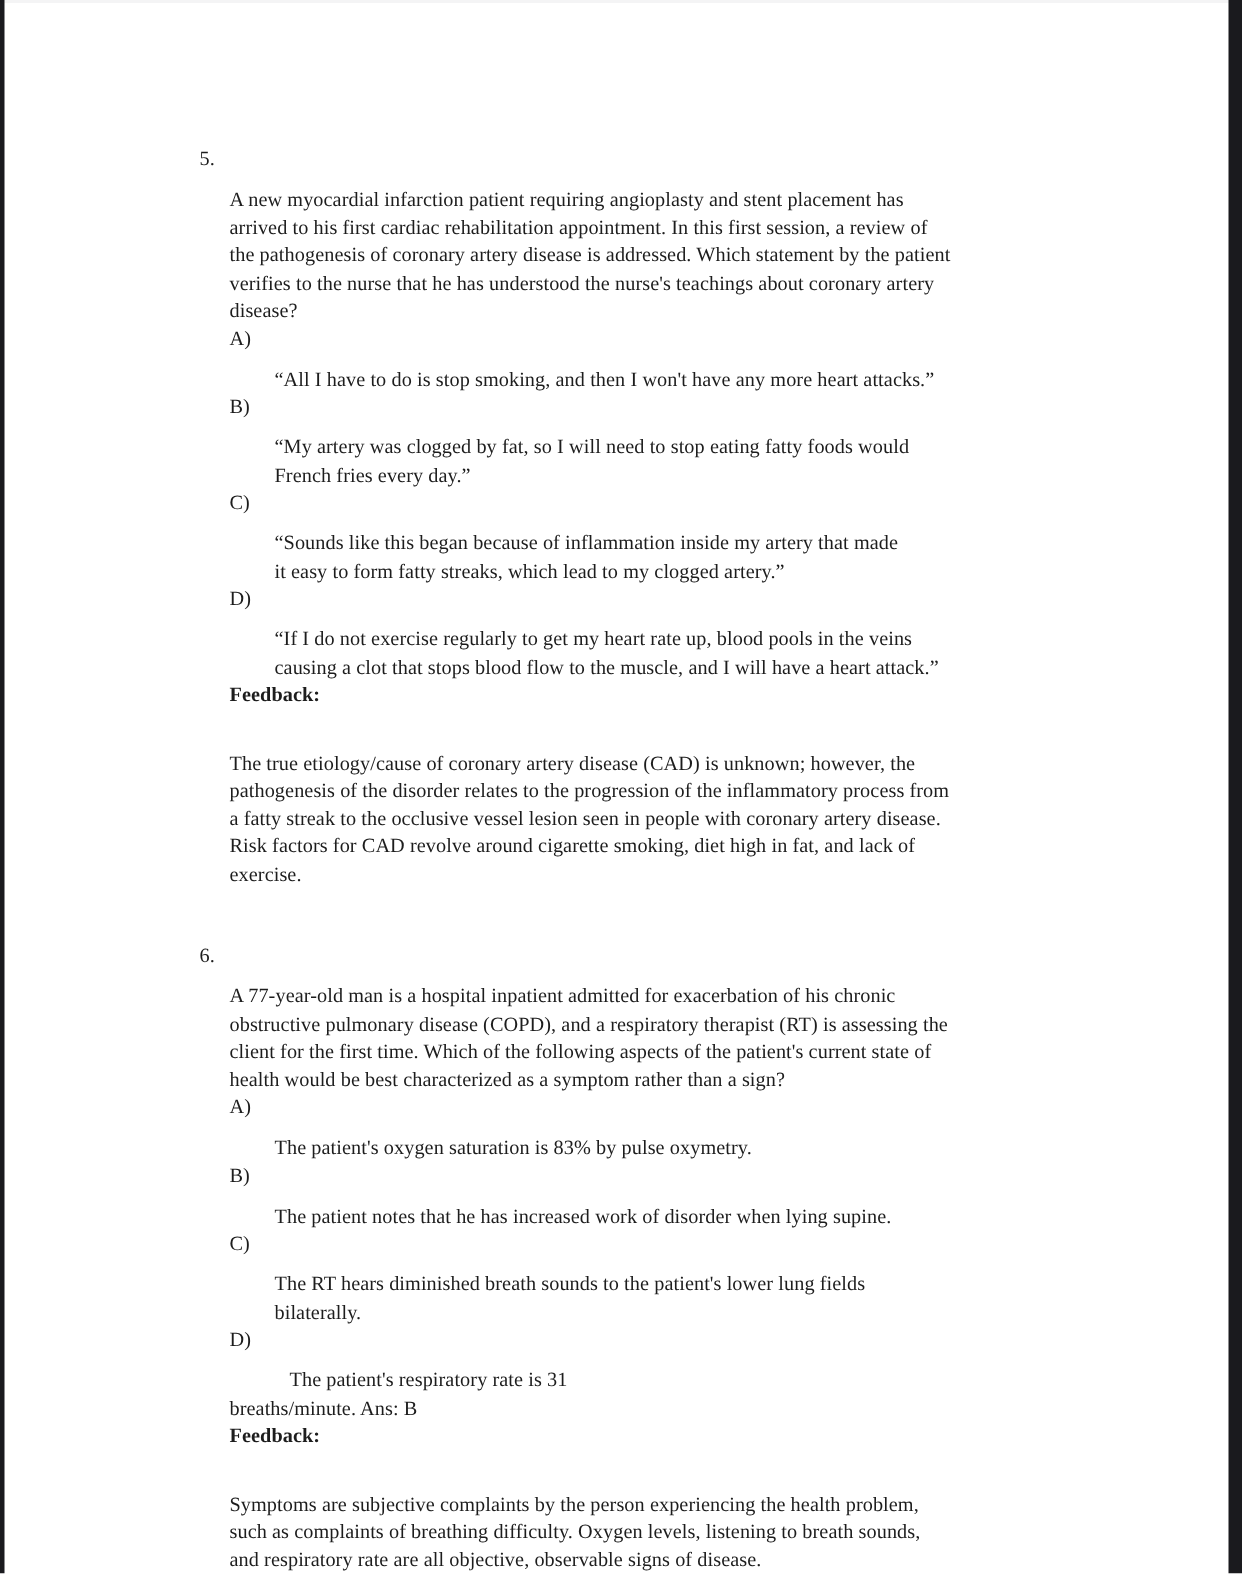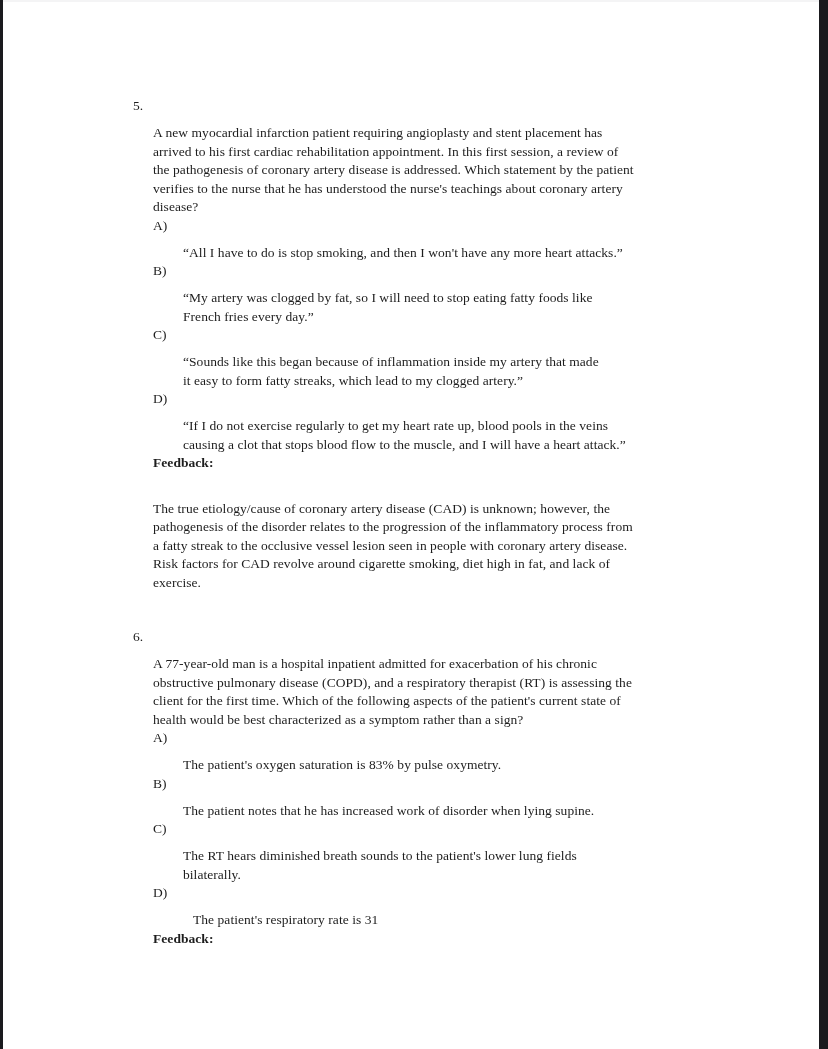--- a/index.html
+++ b/index.html
@@ -57,21 +57,21 @@
 arrived to his first cardiac rehabilitation appointment. In this first session, a review of
 the pathogenesis of coronary artery disease is addressed. Which statement by the patient
 verifies to the nurse that he has understood the nurse's teachings about coronary artery
 disease?</p>
         <div class="option">
           <span class="option-letter">A)</span>
           <span class="option-text">“All I have to do is stop smoking, and then I won't have any more heart attacks.”</span>
         </div>
         <div class="option">
           <span class="option-letter">B)</span>
-          <span class="option-text">“My artery was clogged by fat, so I will need to stop eating fatty foods like
+          <span class="option-text">“My artery was clogged by fat, so I will need to stop eating fatty foods would
 French fries every day.”</span>
         </div>
         <div class="option">
           <span class="option-letter">C)</span>
           <span class="option-text">“Sounds like this began because of inflammation inside my artery that made
 it easy to form fatty streaks, which lead to my clogged artery.”</span>
         </div>
         <div class="option">
           <span class="option-letter">D)</span>
           <span class="option-text">“If I do not exercise regularly to get my heart rate up, blood pools in the veins
@@ -103,18 +103,22 @@
         </div>
         <div class="option">
           <span class="option-letter">C)</span>
           <span class="option-text">The RT hears diminished breath sounds to the patient's lower lung fields
 bilaterally.</span>
         </div>
         <div class="option wide">
           <span class="option-letter">D)</span>
           <span class="option-text">The patient's respiratory rate is 31</span>
         </div>
+        <p class="ans">breaths/minute. Ans: B</p>
         <p class="feedback-label">Feedback:</p>
+        <p class="feedback">Symptoms are subjective complaints by the person experiencing the health problem,
+such as complaints of breathing difficulty. Oxygen levels, listening to breath sounds,
+and respiratory rate are all objective, observable signs of disease.</p>
       </div>
     </section>
 
   </main>
 </div>
 
 </body></html>

